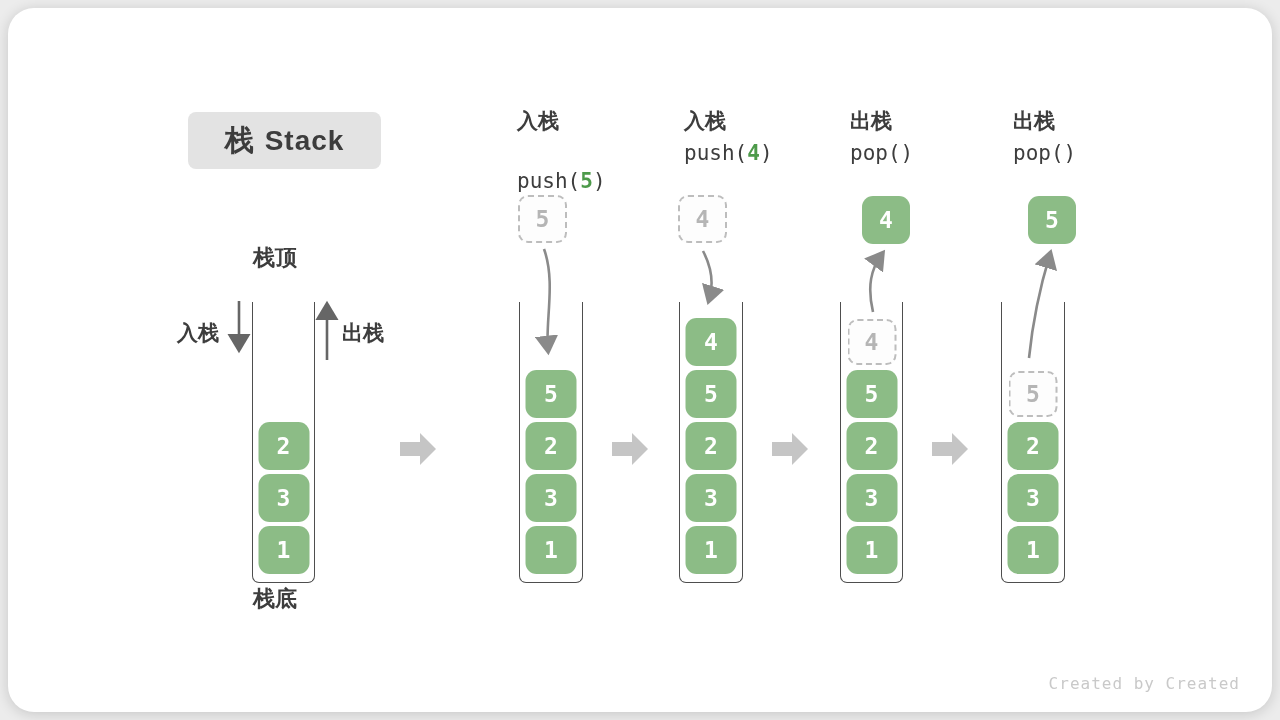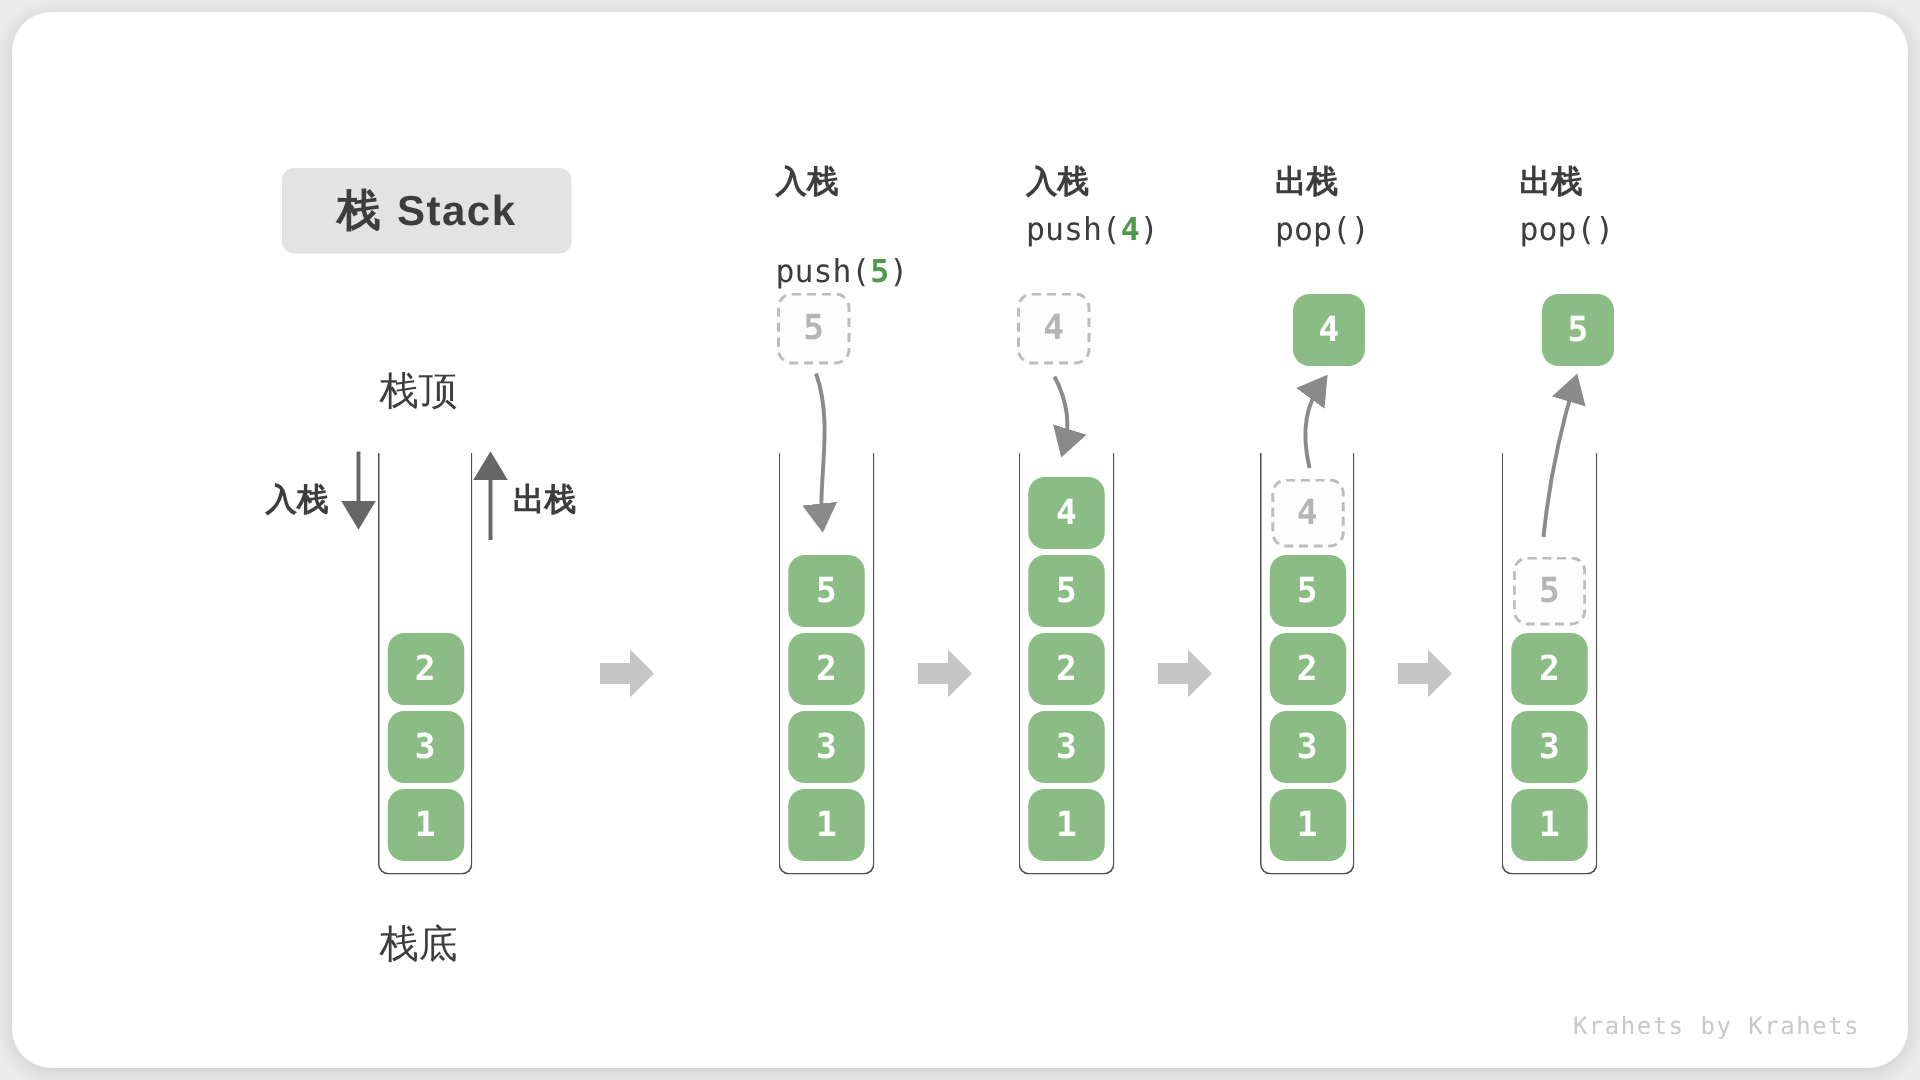--- a/index.html
+++ b/index.html
@@ -19,21 +19,21 @@
     color:var(--text-dark);
   }
   .title-zh { font-size:29px; font-weight:bold; }
   .title-en { font-family:Liberation Sans, sans-serif; font-size:28px; font-weight:600; letter-spacing:1px; }
 
   .op-label { position:absolute; font-size:21px; font-weight:bold; color:var(--text-dark); white-space:nowrap; }
   .op-code  { position:absolute; font-family:"DejaVu Sans Mono", monospace; font-size:21px; color:var(--text-dark); white-space:nowrap; }
   .op-code .arg { color:var(--arg-green); font-weight:bold; }
 
   .side-label { position:absolute; font-size:21px; font-weight:bold; color:var(--text-dark); white-space:nowrap; }
-  .pos-label  { position:absolute; font-size:26px; font-weight:normal; color:var(--text-dark); white-space:nowrap;text-align:center; }
+  .pos-label  { position:absolute; font-size:22px; font-weight:bold; color:var(--text-dark); white-space:nowrap;text-align:center; }
 
   .stack-box {
     position:absolute; top:302px; height:280px;
     border:1.5px solid #4e4e4e; border-top:none;
     border-radius:0 0 7px 7px; background:#fff;
   }
   .block {
     position:absolute; left:50%; transform:translateX(-50%);
     width:51px; height:48px; border-radius:11px;
     background:var(--block-green); color:#ffffff;
@@ -83,21 +83,21 @@
   <div class="op-label" style="left:684px; top:107px;">入栈</div>
   <div class="op-code" style="left:684px; top:141px;"><span>push(</span><span class="arg">4</span><span>)</span></div>
 
   <div class="op-label" style="left:850px; top:107px;">出栈</div>
   <div class="op-code" style="left:850px; top:141px;"><span>pop(</span><span class="arg"></span><span>)</span></div>
 
   <div class="op-label" style="left:1013px; top:107px;">出栈</div>
   <div class="op-code" style="left:1013px; top:141px;"><span>pop(</span><span class="arg"></span><span>)</span></div>
 
   <div class="pos-label" style="left:253px; top:243px;">栈顶</div>
-  <div class="pos-label" style="left:253px; top:612px;">栈底</div>
+  <div class="pos-label" style="left:253px; top:584px;">栈底</div>
   <div class="side-label" style="left:177px; top:319px;">入栈</div>
   <div class="side-label" style="left:342px; top:319px;">出栈</div>
 
   <div class="stack-box" style="left:252px; width:61px;">
     <div class="block" style="top:120px;">2</div>
     <div class="block" style="top:172px;">3</div>
     <div class="block" style="top:224px;">1</div>
   </div>
 
   <div class="float-ghost" style="left:518px; top:195px; width:45px;">5</div>
@@ -152,14 +152,14 @@
 
     <path d="M873,312 C867,286 871,269 882,254" stroke="#8a8a8a" stroke-width="2.6" fill="none" marker-end="url(#ah-gray)"></path>
     <path d="M1029,358 C1033,318 1040,287 1050,254" stroke="#8a8a8a" stroke-width="2.6" fill="none" marker-end="url(#ah-gray)"></path>
 
     <path d="M400,442 h20 v-9 l16,16 l-16,16 v-9 h-20 z" fill="#c5c5c5"></path>
     <path d="M612,442 h20 v-9 l16,16 l-16,16 v-9 h-20 z" fill="#c5c5c5"></path>
     <path d="M772,442 h20 v-9 l16,16 l-16,16 v-9 h-20 z" fill="#c5c5c5"></path>
     <path d="M932,442 h20 v-9 l16,16 l-16,16 v-9 h-20 z" fill="#c5c5c5"></path>
   </svg>
 
-  <div class="watermark">Krahets by Krahets</div>
+  <div class="watermark">Created by Created</div>
 </div>
 
 </body></html>

